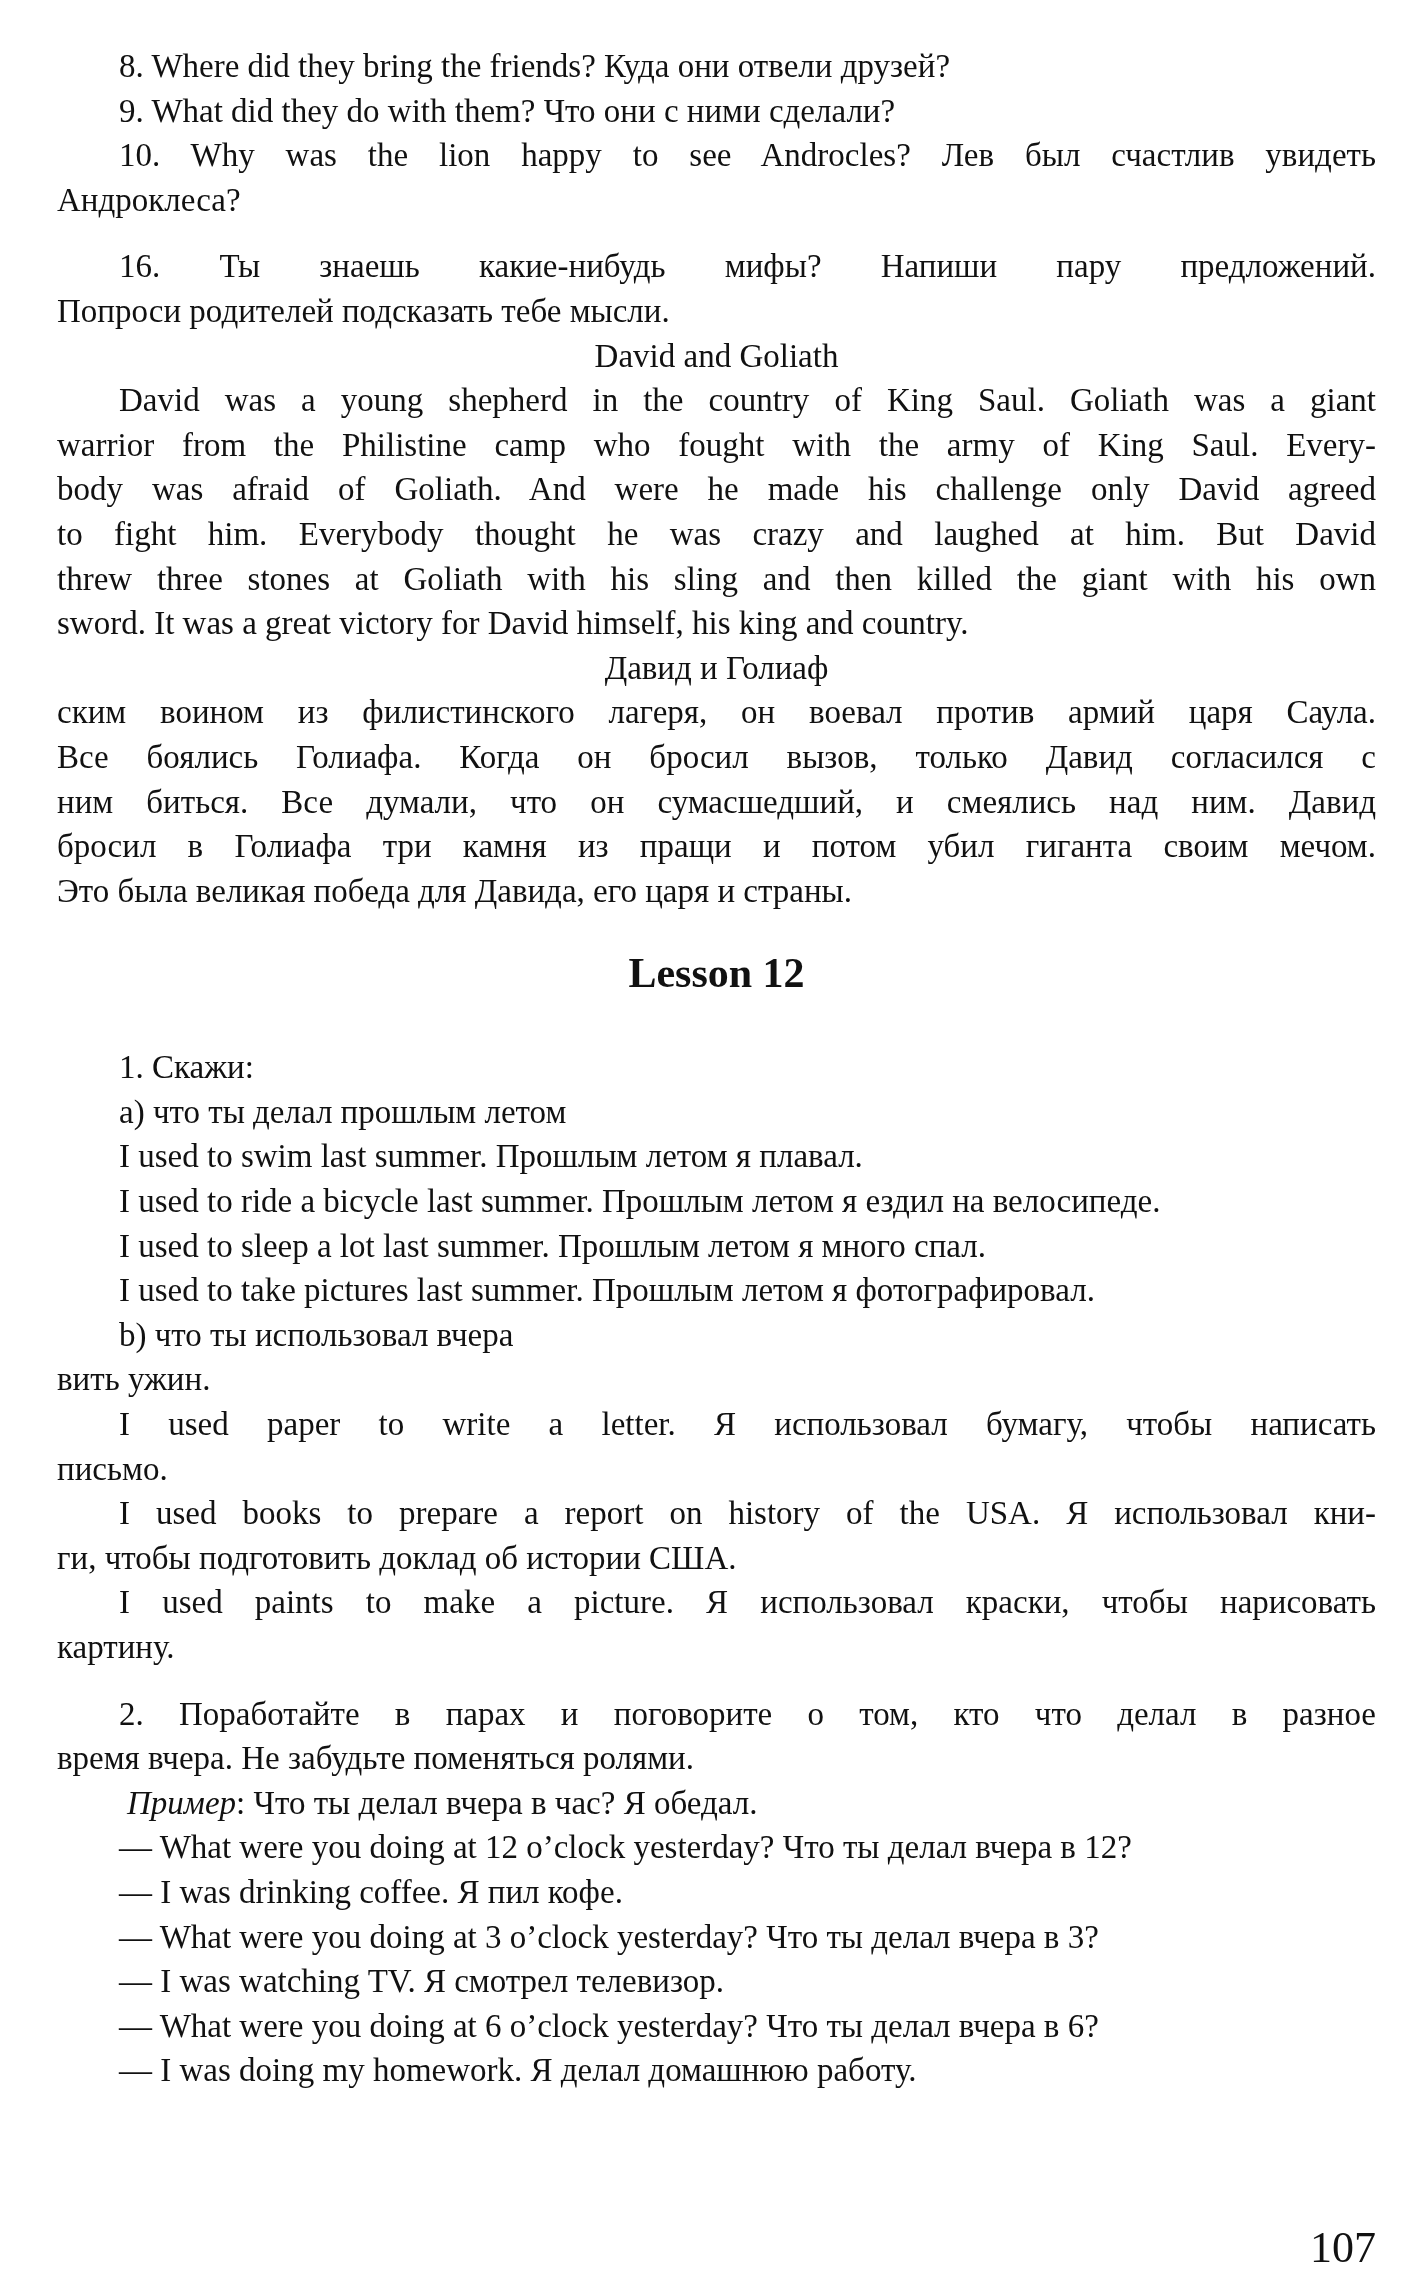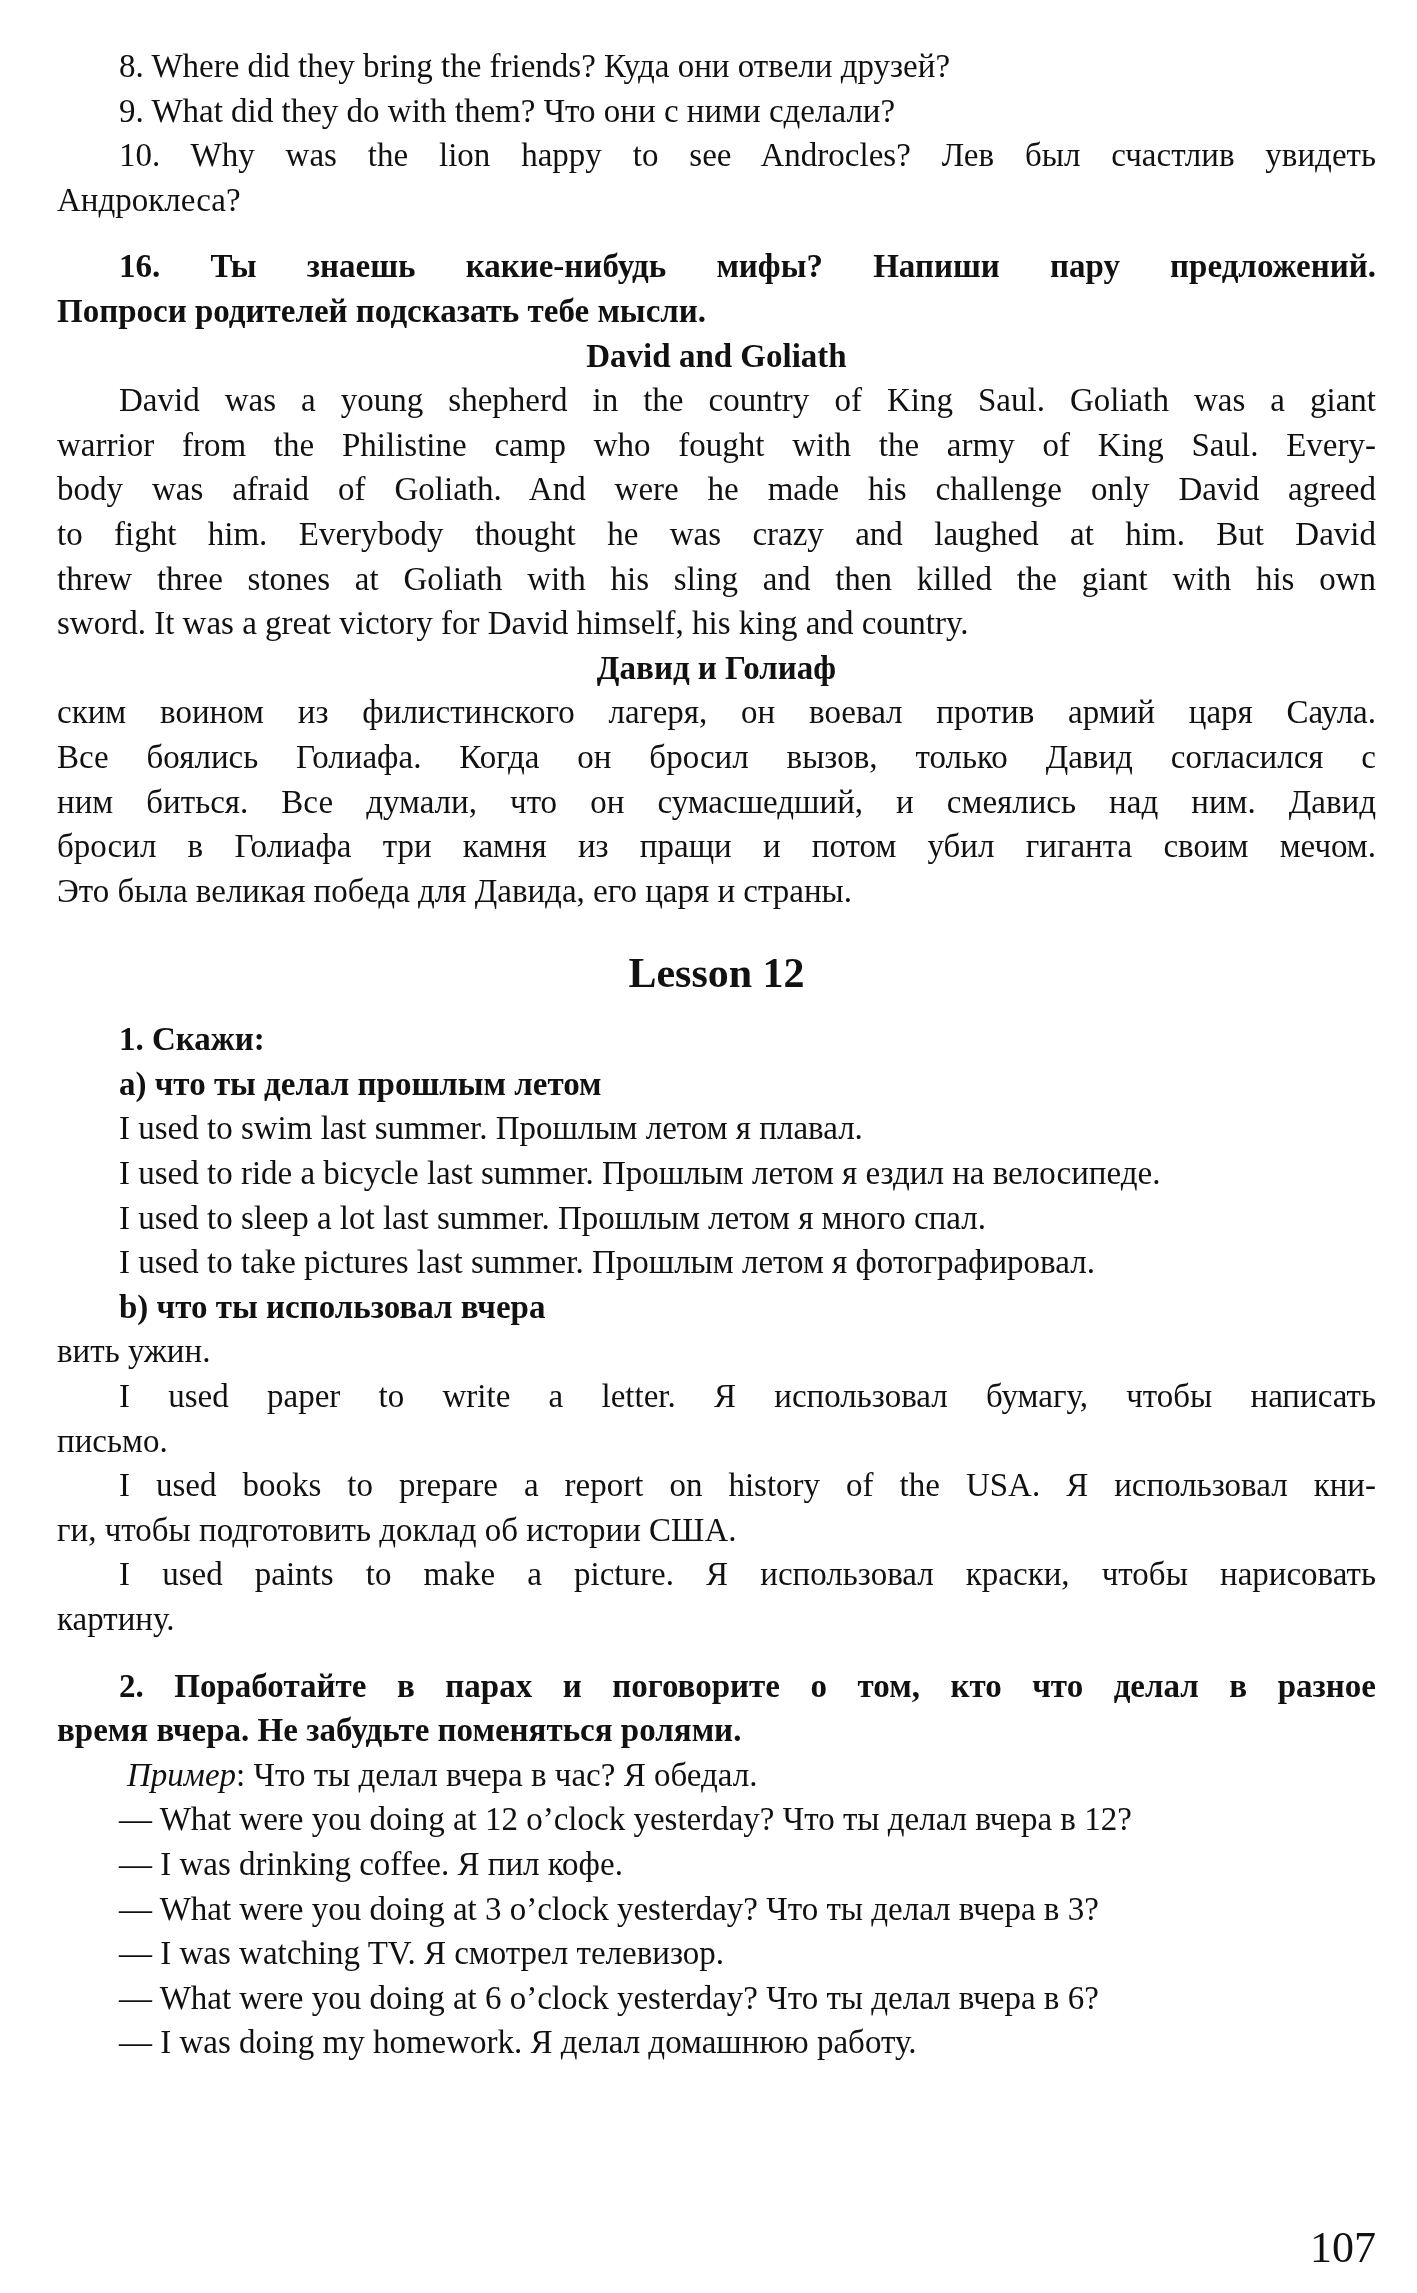--- a/index.html
+++ b/index.html
@@ -8,26 +8,26 @@
     font-family: "Liberation Serif", "DejaVu Serif", serif;
     color: #111111;
   }
   .page {
     position: absolute; left: 57px; top: 44px; width: 1319px;
     font-size: 33px; line-height: 44.6px;
   }
   .line { display: block; white-space: nowrap; }
   .ind { text-indent: 62px; }
   .just { text-align: justify; text-align-last: justify; white-space: normal; }
-  .b { font-weight: bold; }
+  .b { font-weight: normal; }
   .center { text-align: center; }
   .gap-m { margin-top: 22px; }
   .lesson {
     display: block; text-align: center; font-weight: bold; font-size: 42px;
-    line-height: 60px; margin-top: 30px; margin-bottom: 14px;
+    line-height: 60px; margin-top: 30px; margin-bottom: 42px;
   }
   .it { font-style: italic; margin-left: 8px; }
   .pnum {
     position: absolute; right: 41px; top: 2226px; font-size: 44px; line-height: 44px;
   }
 </style>
 </head>
 <body>
 
 <div class="page">

